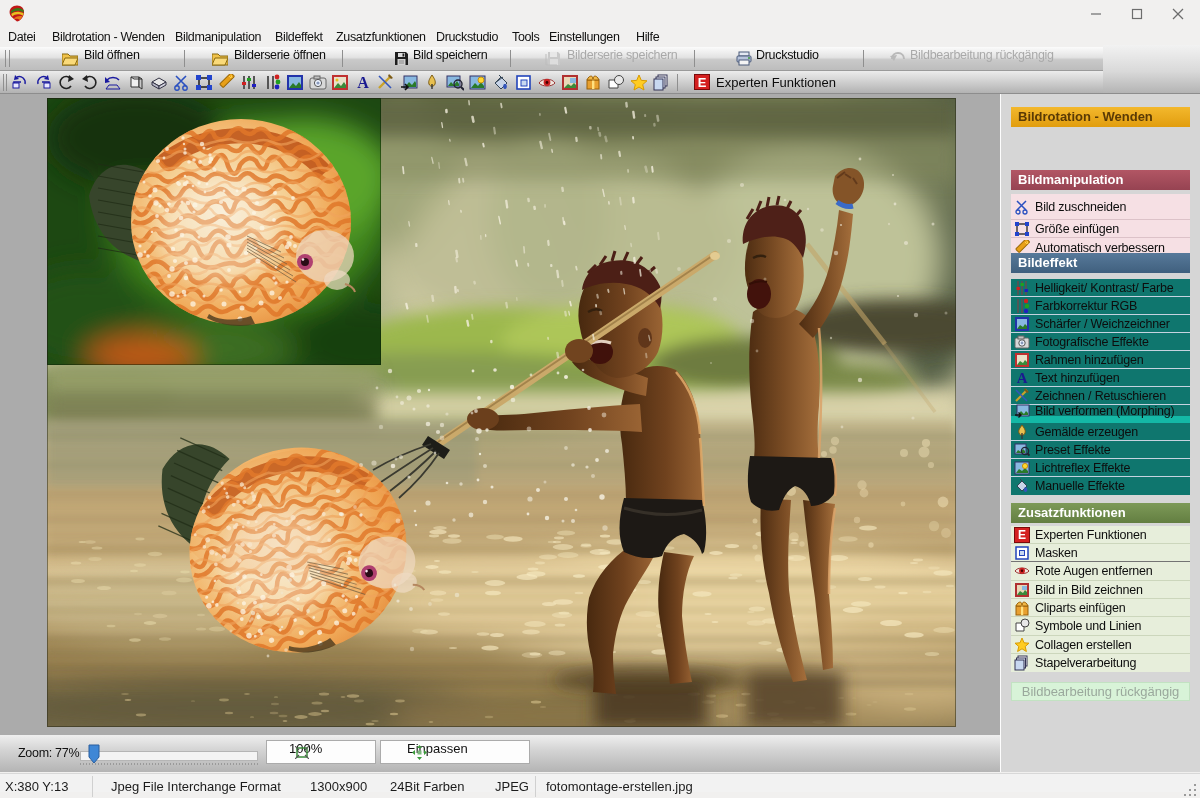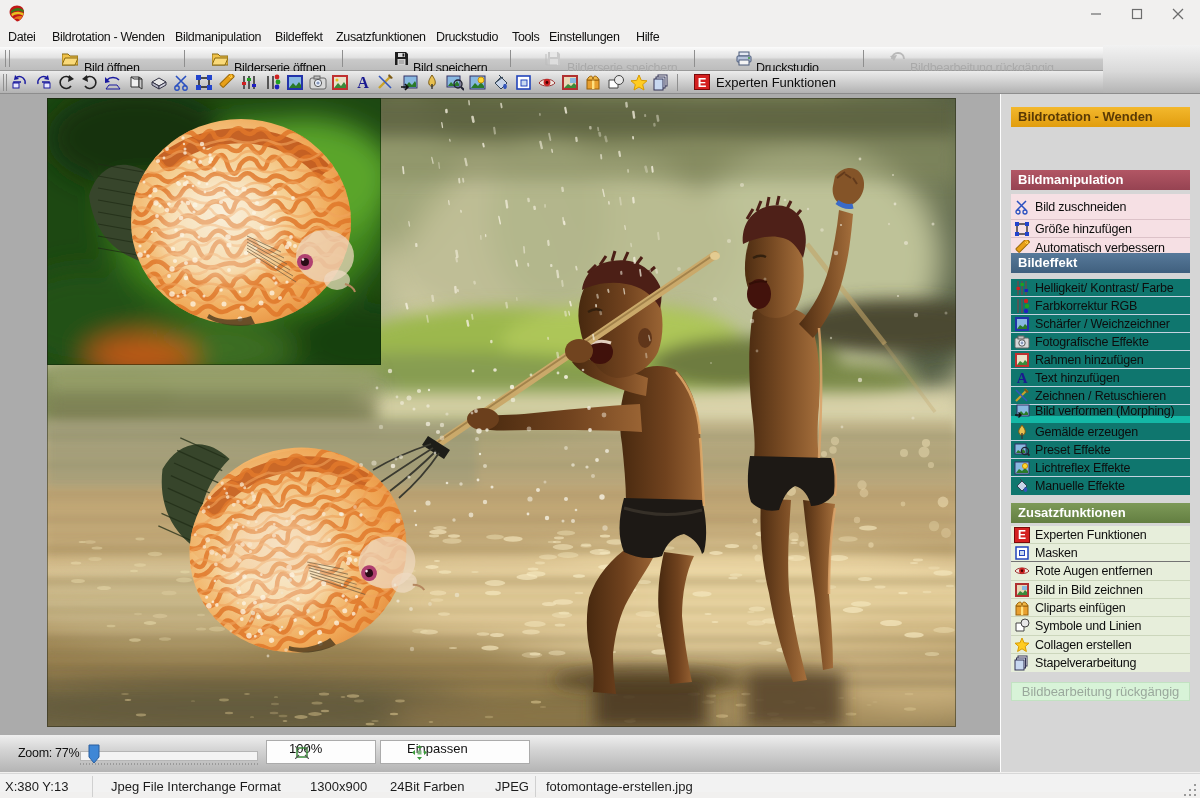--- a/index.html
+++ b/index.html
@@ -6,21 +6,21 @@
 .abs{position:absolute}
 #win{position:relative;width:1200px;height:798px}
 
 #title{left:0;top:0;width:1200px;height:28px;background:#f1f0ef}
 
 #menu{left:0;top:28px;width:1200px;height:19px;background:#f1f0ef;font-size:12.5px;letter-spacing:-0.35px;color:#111}
 #menu span{position:absolute;top:2px;white-space:nowrap}
 
 #tb1{left:0;top:47px;width:1103px;height:24px;background:linear-gradient(#fbfbfb,#e3e3e3 45%,#c9c9c9 55%,#bdbdbd);border-bottom:1px solid #9a9a9a}
 #tb1 .sep{position:absolute;top:3px;width:1px;height:17px;background:#8f8f8f}
-#tb1 .lbl{position:absolute;top:14px;font-size:12.5px;letter-spacing:-0.3px;color:#0c0c0c;white-space:nowrap}
+#tb1 .lbl{position:absolute;top:1px;font-size:12.5px;letter-spacing:-0.3px;color:#0c0c0c;white-space:nowrap}
 #tb1 .lbl.dis{color:#a9a9a9}
 
 #tb2{left:0;top:71px;width:1103px;height:23px;background:linear-gradient(#ececec,#cfcfcf 50%,#b2b2b2);border-bottom:1px solid #8d8d8d}
 #tbr{left:1103px;top:45px;width:97px;height:49px;background:linear-gradient(#f2f2f2,#d9d9d9 55%,#b4b4b4);border-bottom:1px solid #8d8d8d}
 .ic{position:absolute;top:3px;width:18px;height:17px}
 
 #canvas{left:0;top:94px;width:1000px;height:641px;background:#ababab}
 #lstrip{left:0;top:94px;width:7px;height:678px;background:#dcdcdc}
 #photo{left:47px;top:98px;width:909px;height:629px}
 
@@ -1131,21 +1131,21 @@
       <div class="prow" style="height:18px;border-bottom:1px solid #dcc2c8">
           <svg class="pic" viewBox="0 0 16 16">
             <rect x="3" y="3" width="10" height="10" fill="none" stroke="#111" stroke-width="1.2"></rect>
             <g fill="#2244cc">
               <rect x="1" y="1" width="4" height="4"></rect>
               <rect x="11" y="1" width="4" height="4"></rect>
               <rect x="1" y="11" width="4" height="4"></rect>
               <rect x="11" y="11" width="4" height="4"></rect>
             </g>
           </svg>
-          <span class="ptx">Größe hinzufügen</span>
+          <span class="ptx">Größe einfügen</span>
         </div>
       <div class="prow" style="height:19px">
           <svg class="pic" viewBox="0 0 16 16">
             <rect x="5" y="-2" width="5" height="15" rx="1" transform="rotate(45 8 7)" fill="#e8a018" stroke="#9a6808"></rect>
             <path d="M11 2 l2 2 M13 1 l1 3" stroke="#ffd24a"></path>
           </svg>
           <span class="ptx">Automatisch verbessern</span>
         </div>
     </div>
     <div class="phead" style="top:159px;background:linear-gradient(#57799a,#40607e);color:#fff">Bildeffekt</div>

